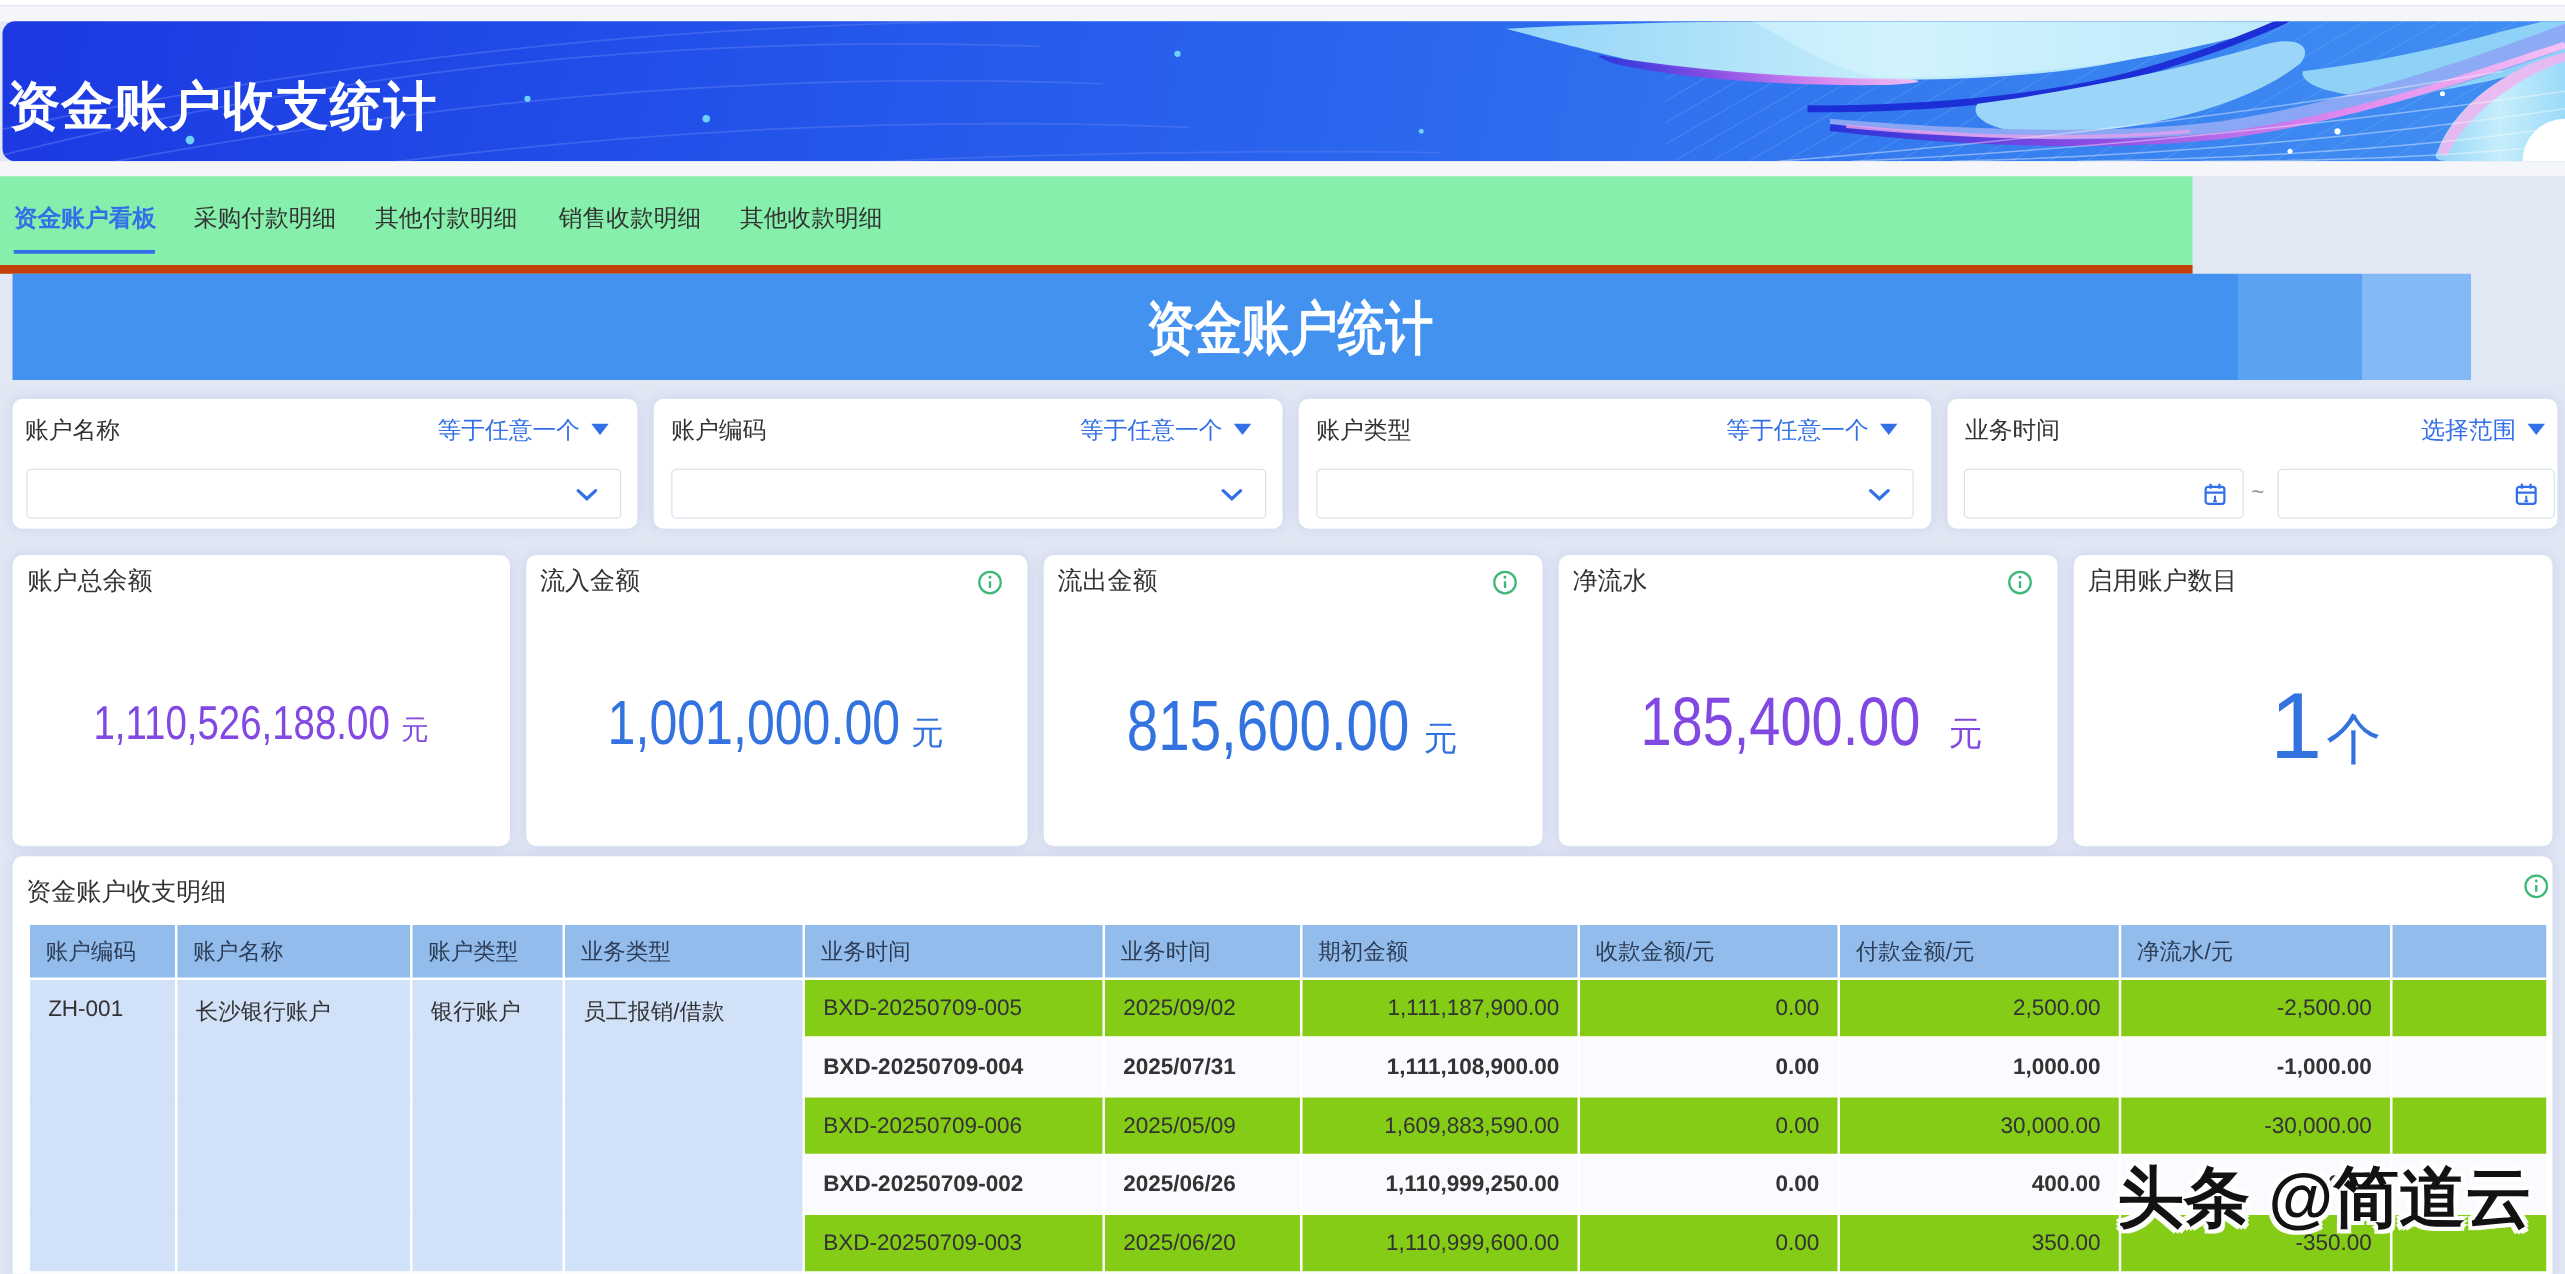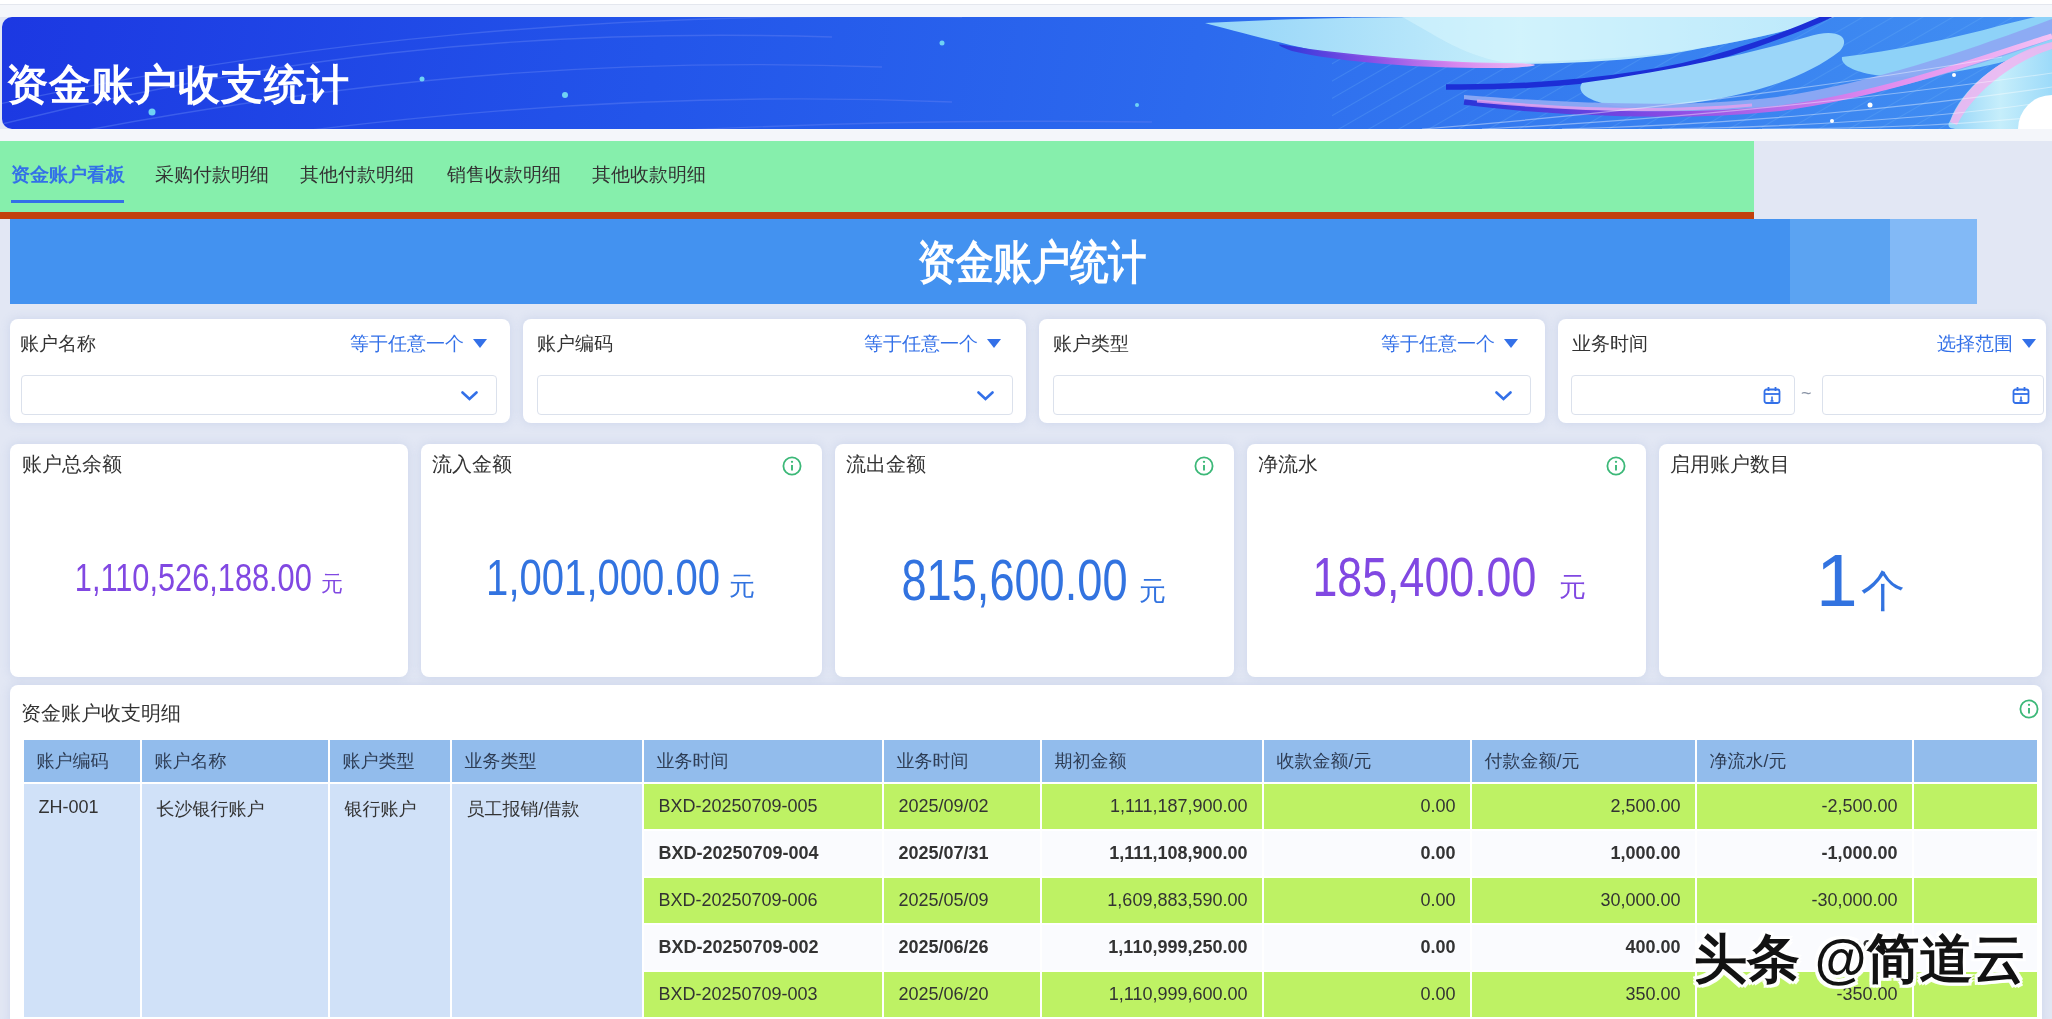--- a/index.html
+++ b/index.html
@@ -46,21 +46,21 @@
 
   
   #tcard{left:10px;top:685px;width:2032px;height:340px;border-radius:8px 8px 0 0;}
   #ttitle{position:absolute;left:11px;top:15px;font-size:20px;color:#333;}
   table{border-collapse:collapse;table-layout:fixed;}
   #tbl{position:absolute;left:11.5px;top:55px;}
   #tbl th{background:#92bcec;height:42px;font-size:18px;font-weight:normal;color:#2e3d55;text-align:left;padding:0 0 0 13px;border:2px solid #fff;border-top:none;}
   #tbl td{height:47px;font-size:18px;color:#333;padding:0 0 0 15px;border:2px solid #fff;box-sizing:border-box;}
   #tbl td.r{text-align:right;padding:0 14px 0 0;}
   #tbl td.merged{background:#d0e1f8;vertical-align:top;}
-  #tbl tr.odd td.d{background:#bef264;}
+  #tbl tr.odd td.d{background:#84cc16;}
   #tbl tr.even td.d{background:#fafbfe;font-weight:bold;}
   .mtext{display:block;margin-top:13px;}
 
   .info{display:inline-block;width:20px;height:20px;}
 
   #wm{position:absolute;left:1694px;top:928px;font-size:53px;line-height:62px;font-weight:900;color:#121212;
       letter-spacing:0;white-space:nowrap;
       text-shadow:3px 3px 0 rgba(255,255,255,0.95),-3px -3px 0 rgba(255,255,255,0.95),3px -3px 0 rgba(255,255,255,0.95),-3px 3px 0 rgba(255,255,255,0.95),0 3px 0 rgba(255,255,255,0.95),0 -3px 0 rgba(255,255,255,0.95),3px 0 0 rgba(255,255,255,0.95),-3px 0 0 rgba(255,255,255,0.95);}
 </style>
 </head>

